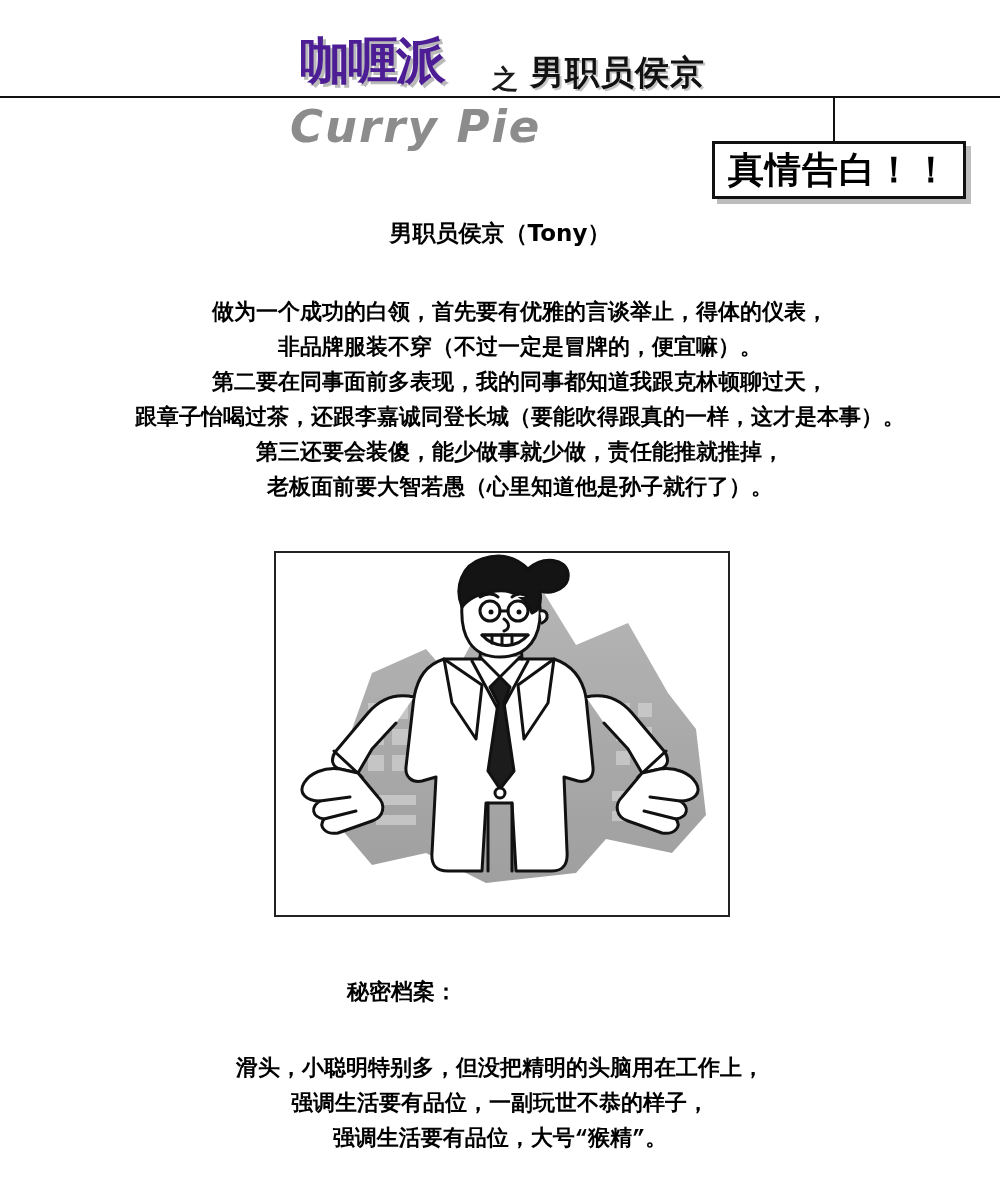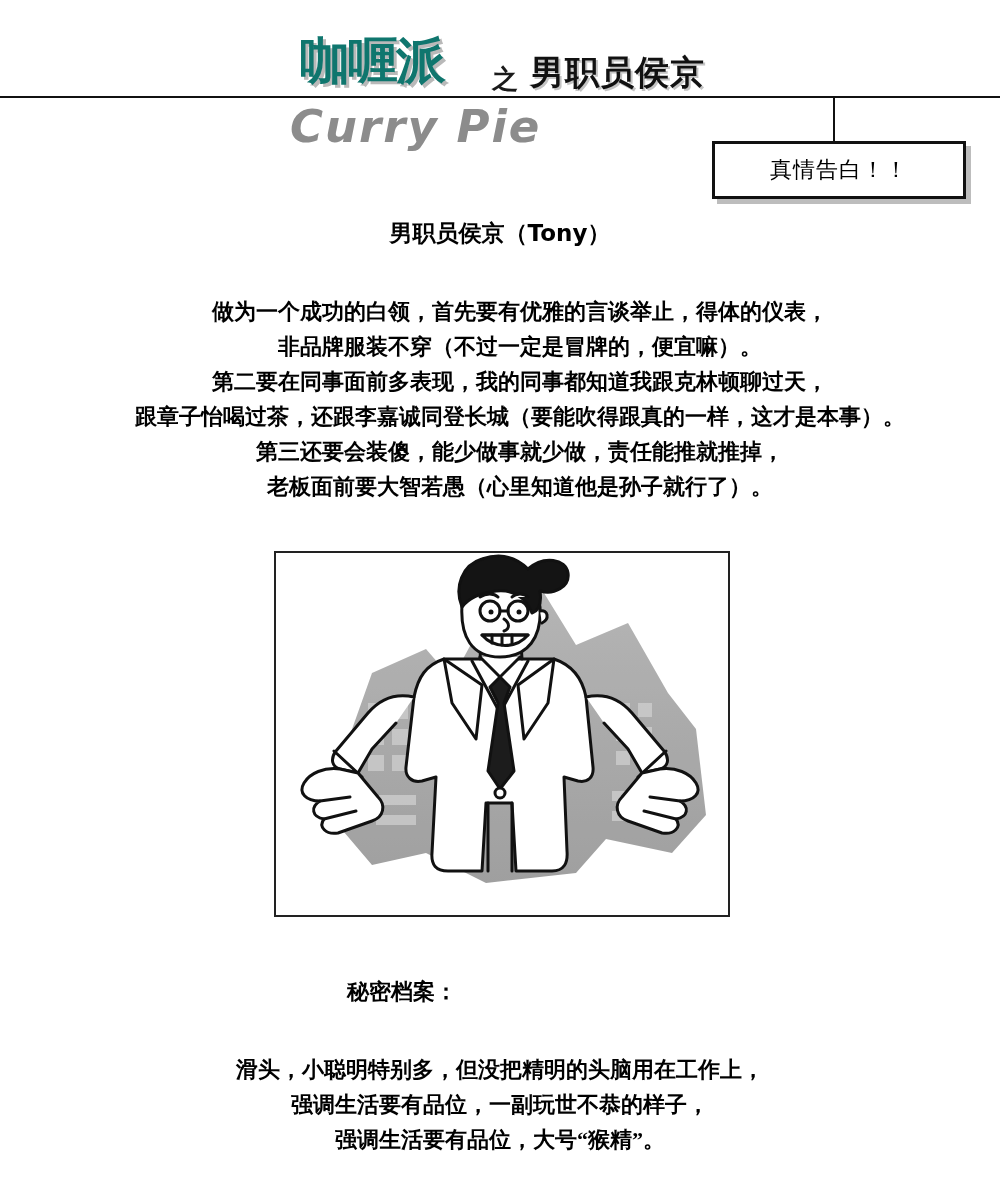--- a/index.html
+++ b/index.html
@@ -25,21 +25,21 @@
     height: 150px;
   }
   .logo-cn {
     position: absolute;
     left: 300px;
     top: 36px;
     font-size: 50px;
     font-weight: bold;
     letter-spacing: -2px;
     line-height: 1;
-    color: #0f766e;
+    color: #4c1d95;
     text-shadow: 3px 3px 0 #b9b9b9;
     font-family: "DejaVu Sans", sans-serif;
   }
   .logo-zhi {
     position: absolute;
     left: 492px;
     top: 62px;
     font-size: 26px;
     font-weight: bold;
     color: #1a1a1a;
@@ -92,22 +92,22 @@
     width: 248px;
     height: 52px;
     border: 3px solid #111;
     background: #fff;
     box-shadow: 5px 5px 0 #bdbdbd;
     display: flex;
     align-items: center;
     justify-content: center;
   }
   .banner-text {
-    font-size: 22px;
-    font-weight: normal;
+    font-size: 36px;
+    font-weight: bold;
     letter-spacing: 1px;
     font-family: "DejaVu Sans", sans-serif;
   }
 
   
   .subject {
     position: absolute;
     left: 0;
     top: 218px;
     width: 1000px;
@@ -156,21 +156,21 @@
 
   .secret-body {
     position: absolute;
     left: 0;
     top: 1052px;
     width: 1000px;
     text-align: center;
     font-size: 22px;
     font-weight: bold;
     line-height: 35px;
-    font-family: Liberation Serif, serif;
+    font-family: Liberation Mono, monospace;
   }
   .secret-body .ln { display: block; white-space: nowrap; }
 </style>
 </head>
 <body>
 
 <div class="masthead">
   <div class="logo-cn">咖喱派</div>
   <div class="logo-zhi">之</div>
   <div class="logo-sub-cn">男职员侯京</div>

